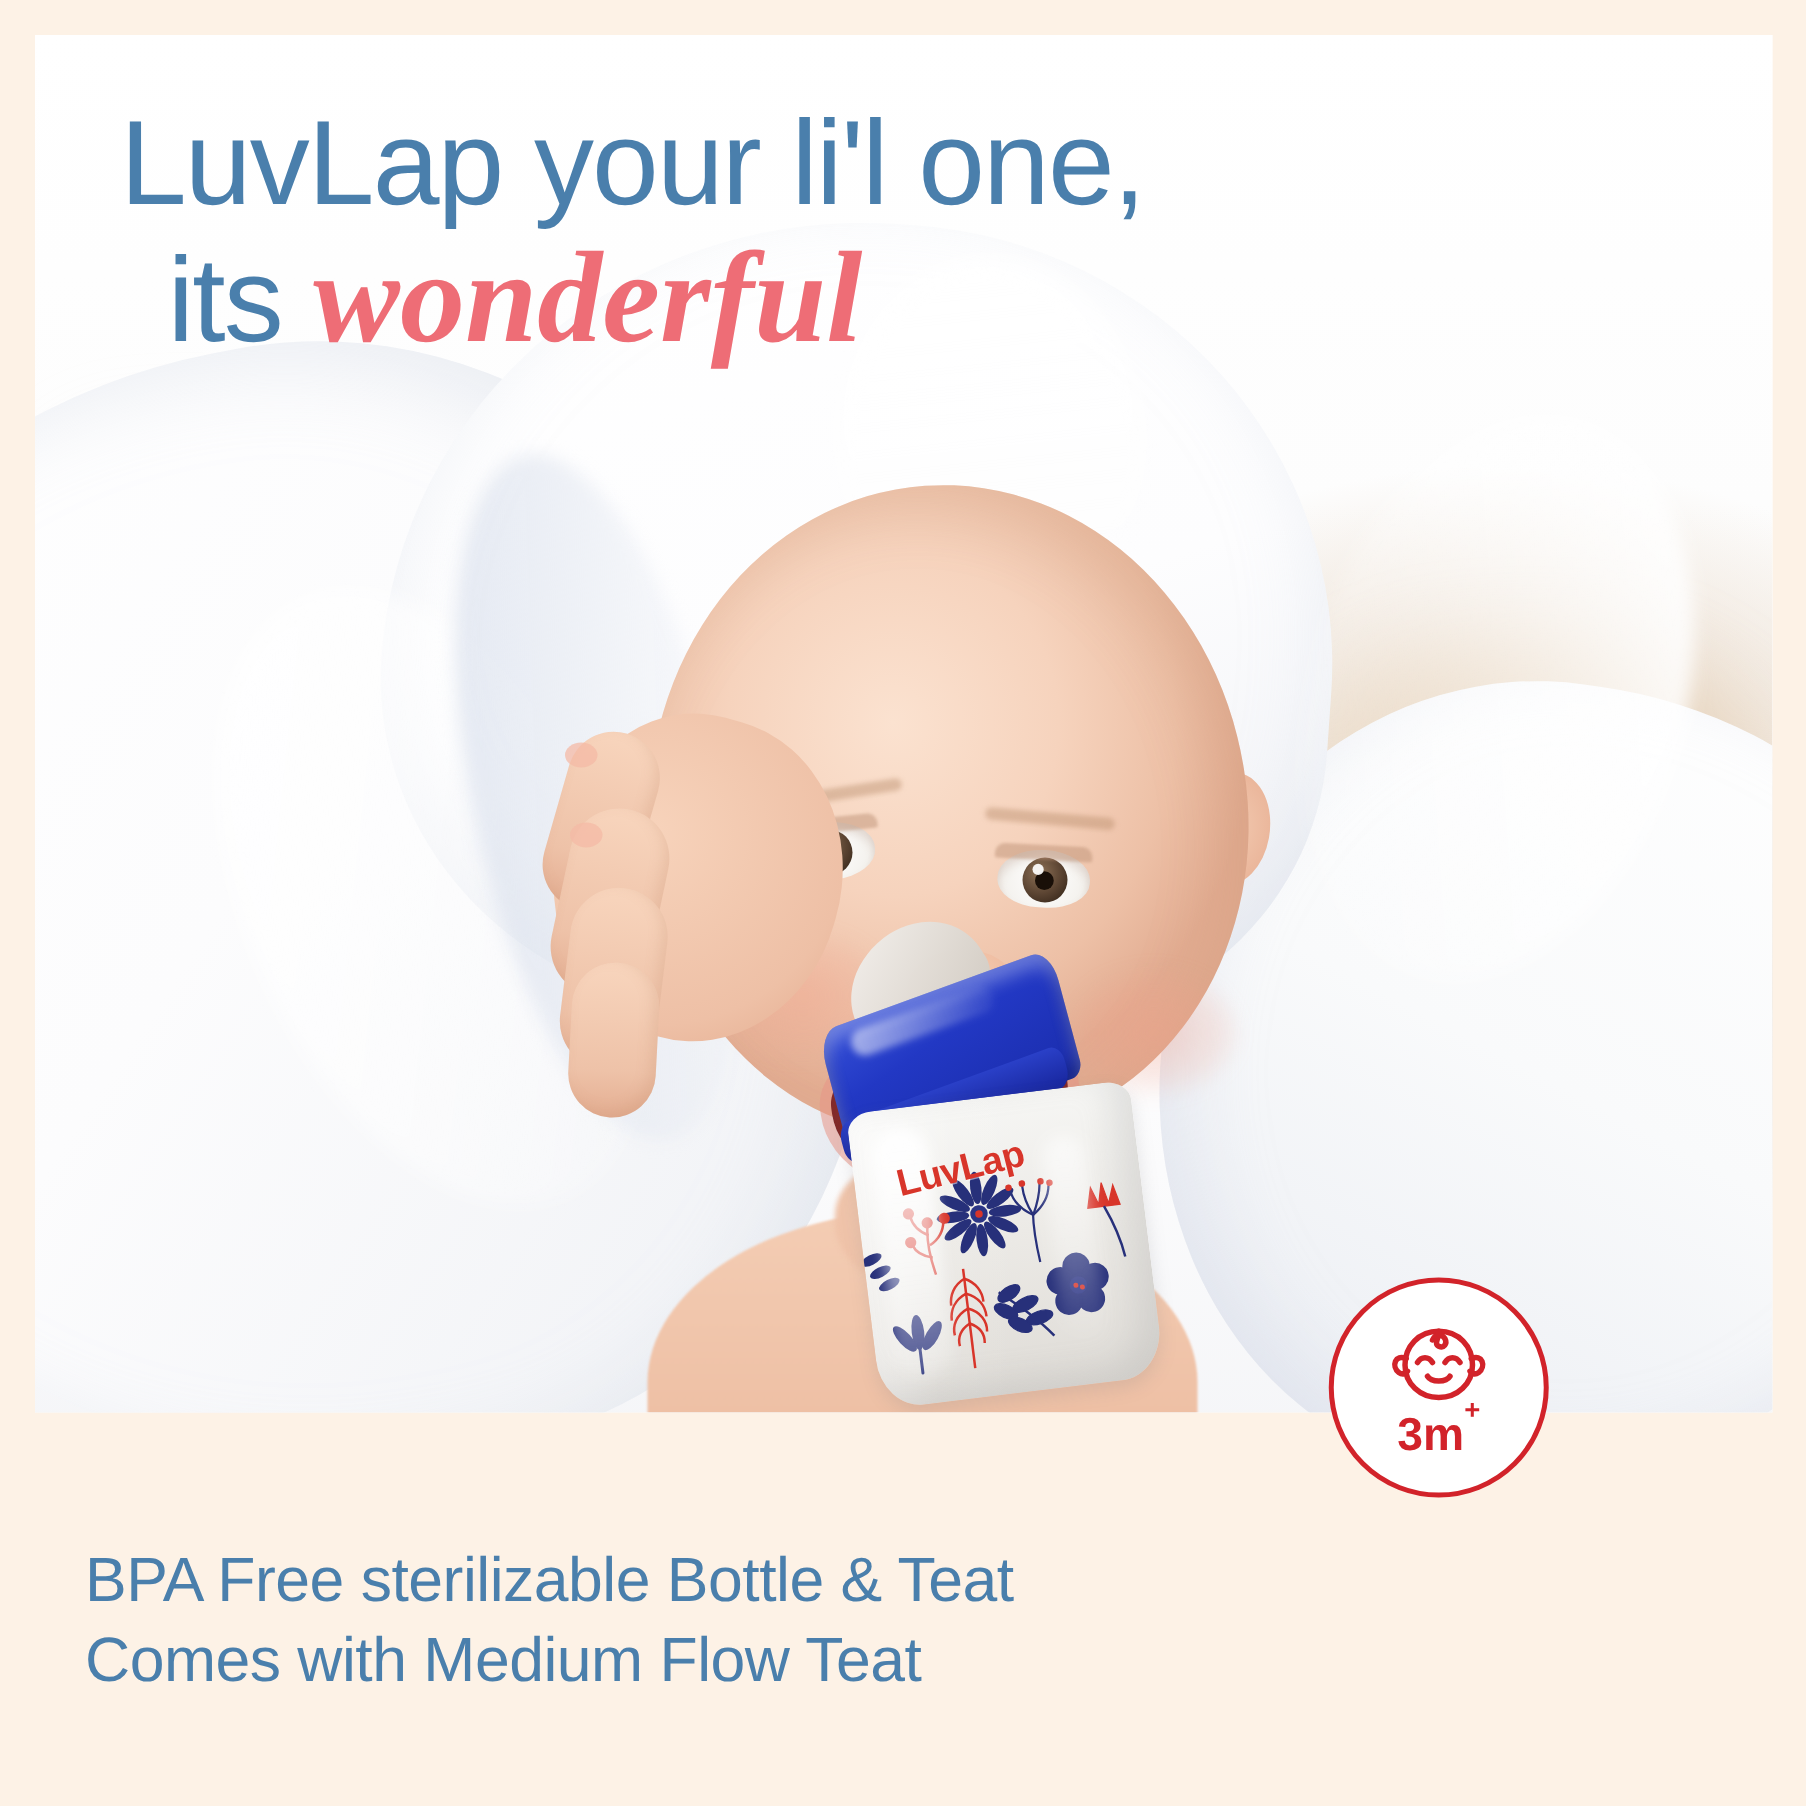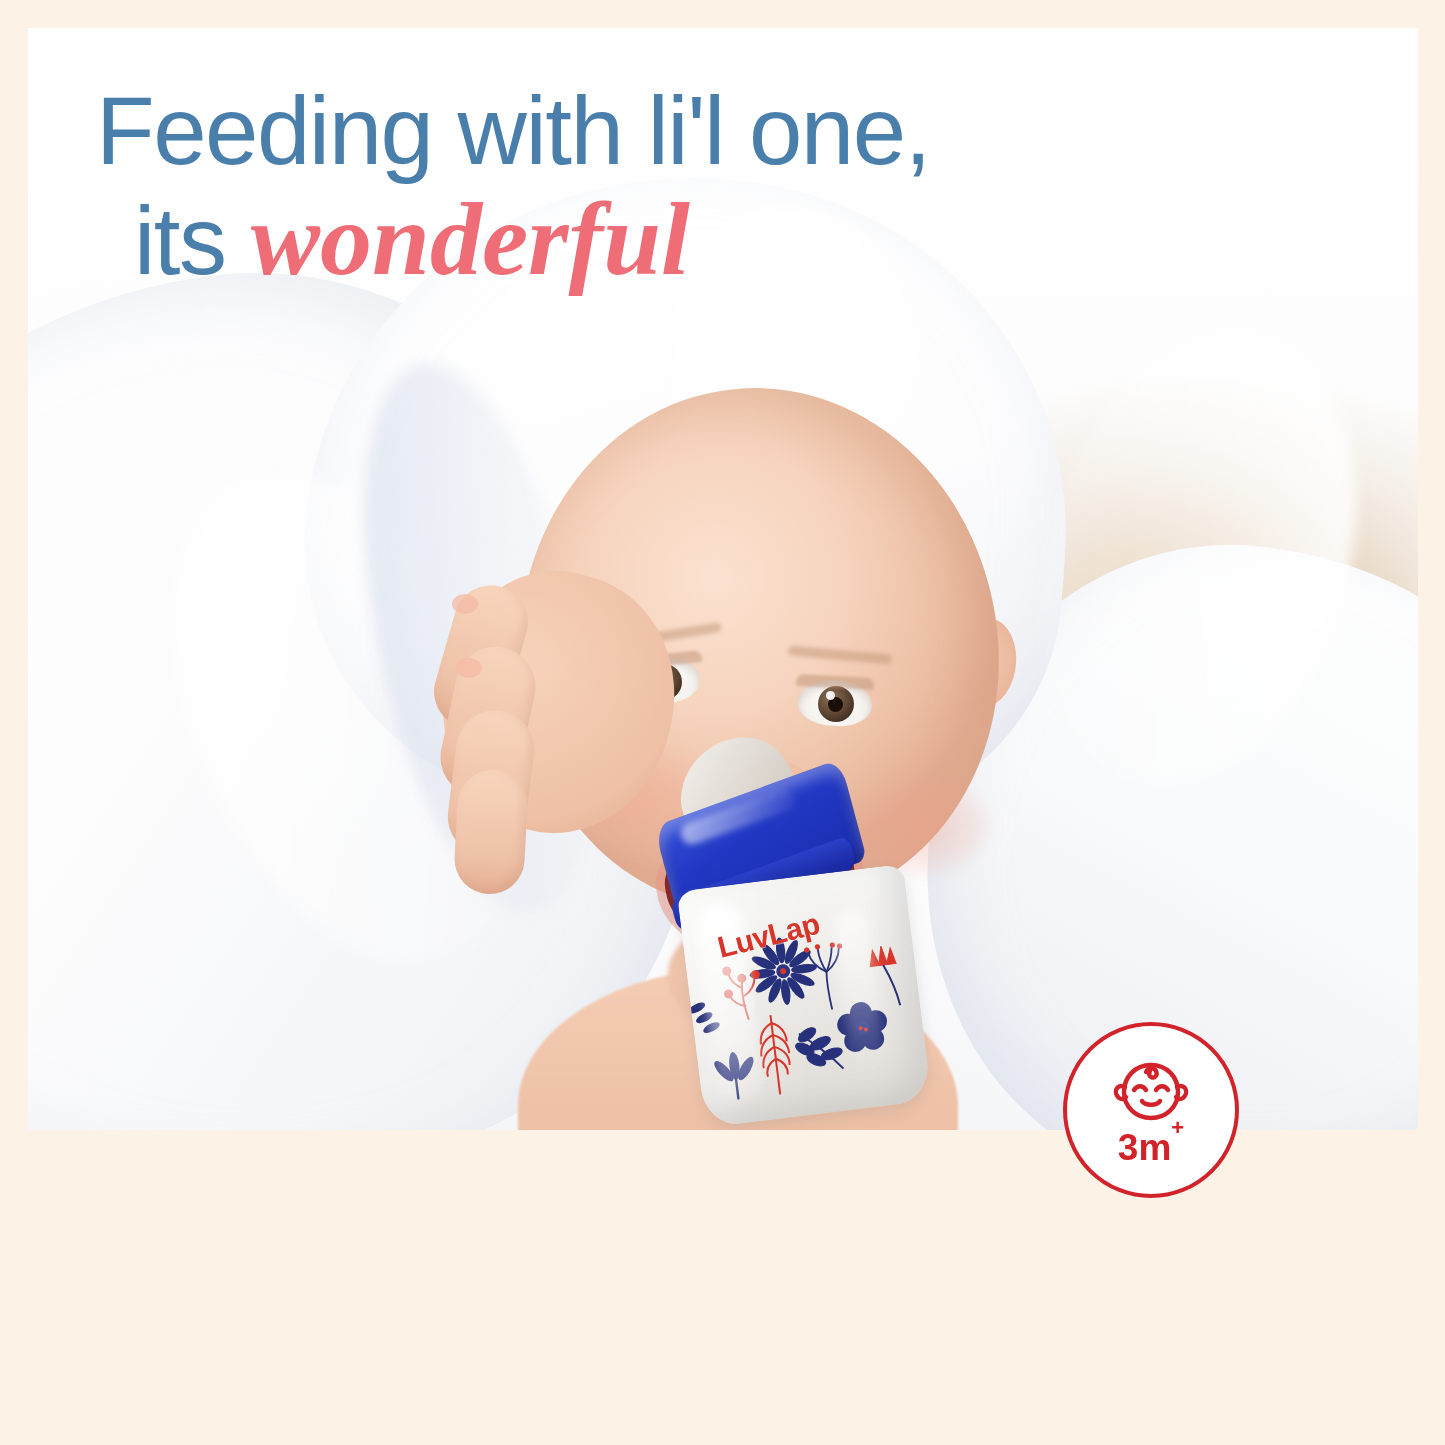--- a/index.html
+++ b/index.html
@@ -452,21 +452,21 @@
         <div class="finger f2"></div>
         <div class="finger f3"></div>
         <div class="finger f4"></div>
         <div class="nail n1"></div>
         <div class="nail n2"></div>
       </div>
 
     </div>
 
     <div class="headline">
-      <div class="hl-line">Feeding with li'l one,</div>
+      <div class="hl-line">LuvLap your li'l one,</div>
       <div class="hl-line hl-line2"><span>its</span>
         <span class="hl-accent">wonderful</span>
       </div>
     </div>
 
   </div>
 
   <div class="badge">
     <svg class="badge-icon" width="86" height="66" viewBox="0 0 86 66">
       <g fill="none" stroke="#D2232A" stroke-width="4.4" stroke-linecap="round" stroke-linejoin="round">
@@ -480,14 +480,18 @@
 
         <path d="M26 31 C 29 26, 35 26, 38 31"></path>
         <path d="M48 31 C 51 26, 57 26, 60 31"></path>
 
         <path d="M34 42 C 37 47, 49 47, 52 42"></path>
       </g>
     </svg>
     <div class="badge-text"><span>3m</span><sup>+</sup></div>
   </div>
 
+  <div class="bottom-copy">
+    <div class="bc-line">BPA Free sterilizable Bottle &amp; Teat</div>
+    <div class="bc-line">Comes with Medium Flow Teat</div>
+  </div>
 
 </div>
 
 </body></html>

